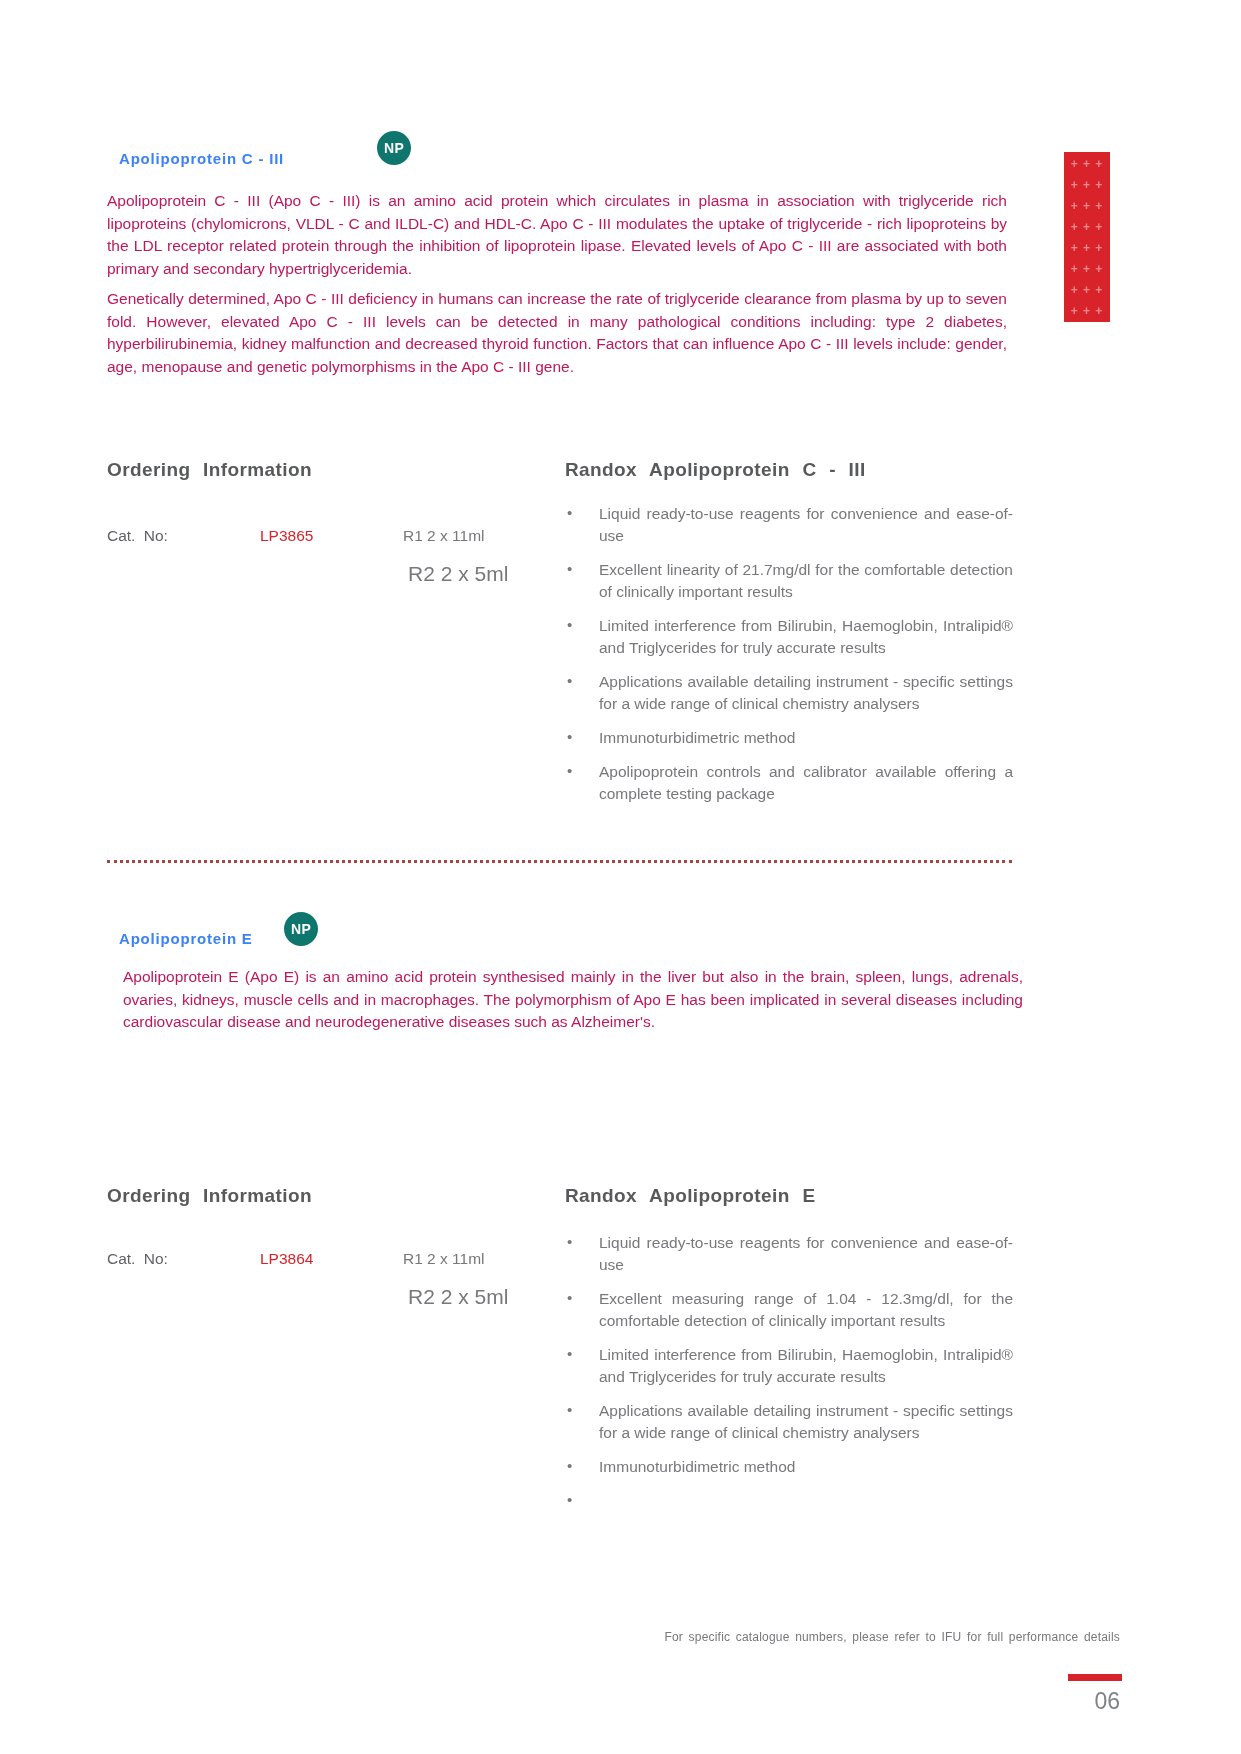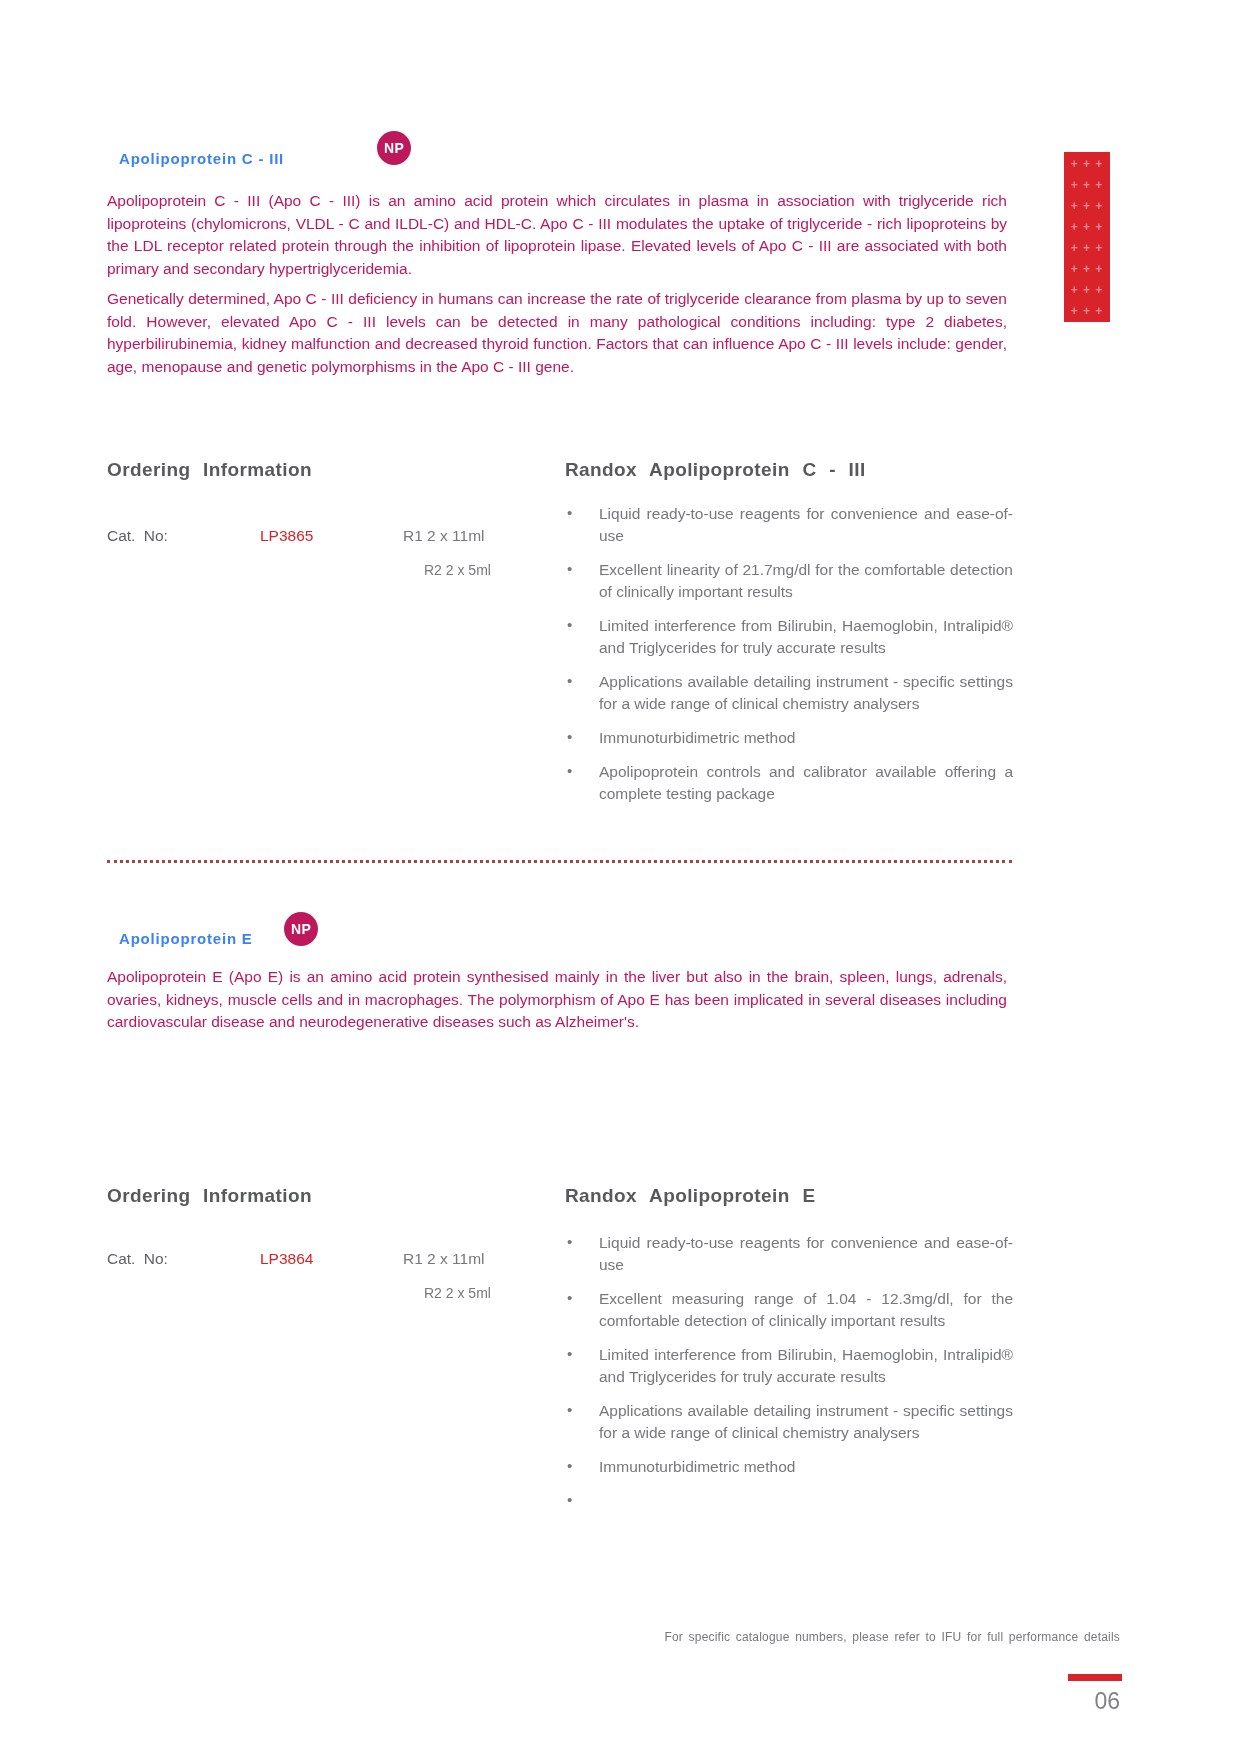--- a/index.html
+++ b/index.html
@@ -8,39 +8,39 @@
     background:#ffffff; overflow:hidden;
     font-family:"Liberation Sans", sans-serif;
   }
   
   .product-title {
     position:absolute; margin:12px;
     font-size:15px; font-weight:bold; color:#3b82f6; letter-spacing:0.8px;
   }
   .np-badge {
     position:absolute; width:34px; height:34px; border-radius:50%;
-    background:#be185d; color:#ffffff; font-weight:bold; font-size:14px;
+    background:#0f766e; color:#ffffff; font-weight:bold; font-size:14px;
     display:flex; align-items:center; justify-content:center; letter-spacing:0.3px;
   }
   .subhead {
     position:absolute; margin:0;
     font-size:19px; font-weight:bold; color:#58595b;
     letter-spacing:0.4px; word-spacing:7px;
   }
   
   .para {
     position:absolute; left:107px; width:900px; margin:0;
     font-size:15.5px; line-height:22.5px; color:#be185d; text-align:justify;
   }
   
   .cat-row { position:absolute; left:107px; width:500px; height:22px; font-size:15.5px; }
   .cat-label { position:absolute; left:0; color:#606165; word-spacing:4px; }
   .cat-no    { position:absolute; left:153px; color:#d8232a; }
   .cat-size  { position:absolute; left:296px; color:#77787b; }
-  .size-row  { position:absolute; left:424px; font-size:14px; color:#77787b; }
+  .size-row  { position:absolute; left:408px; font-size:21px; color:#77787b; }
   
   .features {
     position:absolute; left:565px; width:448px; margin:0; padding:0; list-style:none;
     font-size:15.5px; line-height:22px; color:#77787b;
   }
   .features li { position:relative; padding-left:34px; margin-bottom:12px; text-align:justify; }
   .features li .bullet-dot {
     position:absolute; left:2px; top:-1px; font-size:15px; color:#77787b;
   }
   
@@ -110,21 +110,21 @@
     <li><span class="bullet-dot">•</span><span>Applications available detailing instrument - specific settings for a wide range of clinical chemistry analysers</span></li>
     <li><span class="bullet-dot">•</span><span>Immunoturbidimetric method</span></li>
     <li><span class="bullet-dot">•</span><span>Apolipoprotein controls and calibrator available offering a complete testing package</span></li>
   </ul>
 
   <div class="dotted-divider" style="top:860px;"></div>
 
   <h1 class="product-title" style="left:107px; top:918px;">Apolipoprotein E</h1>
   <span class="np-badge" style="left:284px; top:912px;">NP</span>
 
-  <p class="para" style="top:966px;">Apolipoprotein E (Apo E) is an amino acid protein synthesised mainly in the liver but also in the brain, spleen, lungs, adrenals, ovaries, kidneys, muscle cells and in macrophages. The polymorphism of Apo E has been implicated in several diseases including cardiovascular disease and neurodegenerative diseases such as Alzheimer's.</p>
+  <p class="para" style="top:966px;margin-left:16px;">Apolipoprotein E (Apo E) is an amino acid protein synthesised mainly in the liver but also in the brain, spleen, lungs, adrenals, ovaries, kidneys, muscle cells and in macrophages. The polymorphism of Apo E has been implicated in several diseases including cardiovascular disease and neurodegenerative diseases such as Alzheimer's.</p>
 
   <h2 class="subhead" style="left:107px; top:1185px;">Ordering Information</h2>
   <h2 class="subhead" style="left:565px; top:1185px;">Randox Apolipoprotein E</h2>
 
   <div class="cat-row" style="top:1250px;">
     <span class="cat-label">Cat. No:</span>
     <span class="cat-no">LP3864</span>
     <span class="cat-size">R1 2 x 11ml</span>
   </div>
   <div class="size-row" style="top:1285px;">R2 2 x 5ml</div>

